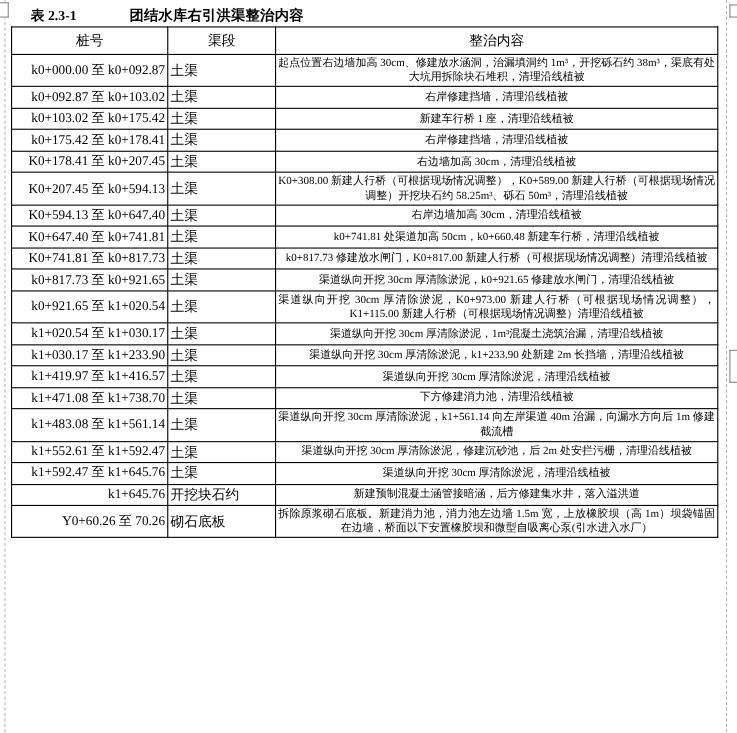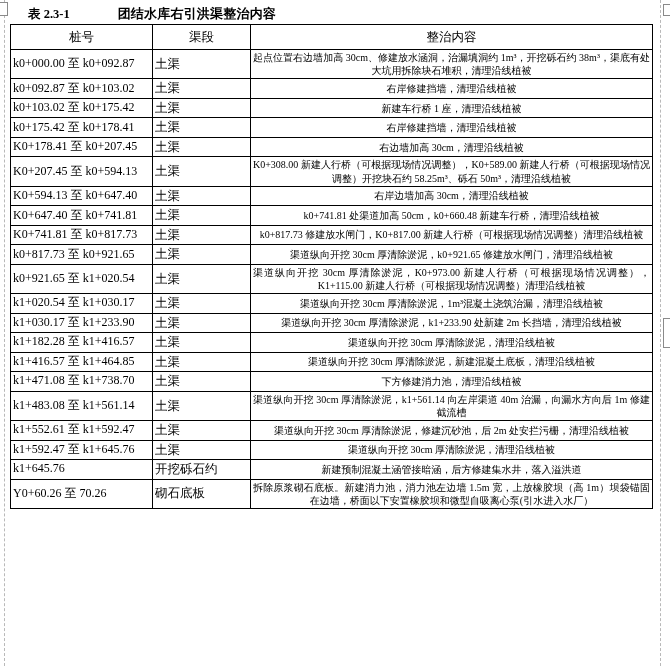--- a/index.html
+++ b/index.html
@@ -106,21 +106,21 @@
   col.c-stake { width: 142px; }
   col.c-seg   { width: 98px;  }
   col.c-work  { width: 402px; }
 
   thead td {
     text-align: center;
     font-size: 12.5px;
     height: 22px;
   }
   .cell-stake {
-    text-align: left;
+    text-align: right;
     font-size: 12px;
     white-space: nowrap;
   }
   .cell-seg {
     font-size: 12.5px;
     white-space: nowrap;
   }
   .cell-work {
     text-align: center;
     font-size: 10px;
@@ -221,30 +221,25 @@
           <td class="cell-stake">k1+020.54 至 k1+030.17</td>
           <td class="cell-seg">土渠</td>
           <td class="cell-work just">渠道纵向开挖 30cm 厚清除淤泥，1m³混凝土浇筑治漏，清理沿线植被</td>
         </tr>
         <tr>
           <td class="cell-stake">k1+030.17 至 k1+233.90</td>
           <td class="cell-seg">土渠</td>
           <td class="cell-work just">渠道纵向开挖 30cm 厚清除淤泥，k1+233.90 处新建 2m 长挡墙，清理沿线植被</td>
         </tr>
         <tr>
-          <td class="cell-stake">k1+182.28 至 k1+416.57</td>
+          <td class="cell-stake">k1+419.97 至 k1+416.57</td>
           <td class="cell-seg">土渠</td>
           <td class="cell-work">渠道纵向开挖 30cm 厚清除淤泥，清理沿线植被</td>
         </tr>
         <tr>
-          <td class="cell-stake">k1+416.57 至 k1+464.85</td>
-          <td class="cell-seg">土渠</td>
-          <td class="cell-work">渠道纵向开挖 30cm 厚清除淤泥，新建混凝土底板，清理沿线植被</td>
-        </tr>
-        <tr>
           <td class="cell-stake">k1+471.08 至 k1+738.70</td>
           <td class="cell-seg">土渠</td>
           <td class="cell-work">下方修建消力池，清理沿线植被</td>
         </tr>
         <tr>
           <td class="cell-stake">k1+483.08 至 k1+561.14</td>
           <td class="cell-seg">土渠</td>
           <td class="cell-work just">渠道纵向开挖 30cm 厚清除淤泥，k1+561.14 向左岸渠道 40m 治漏，向漏水方向后 1m 修建截流槽</td>
         </tr>
         <tr>
@@ -252,21 +247,21 @@
           <td class="cell-seg">土渠</td>
           <td class="cell-work just">渠道纵向开挖 30cm 厚清除淤泥，修建沉砂池，后 2m 处安拦污栅，清理沿线植被</td>
         </tr>
         <tr>
           <td class="cell-stake">k1+592.47 至 k1+645.76</td>
           <td class="cell-seg">土渠</td>
           <td class="cell-work">渠道纵向开挖 30cm 厚清除淤泥，清理沿线植被</td>
         </tr>
         <tr>
           <td class="cell-stake">k1+645.76</td>
-          <td class="cell-seg">开挖砾石约</td>
+          <td class="cell-seg">开挖块石约</td>
           <td class="cell-work">新建预制混凝土涵管接暗涵，后方修建集水井，落入溢洪道</td>
         </tr>
         <tr>
           <td class="cell-stake">Y0+60.26 至 70.26</td>
           <td class="cell-seg">砌石底板</td>
           <td class="cell-work just">拆除原浆砌石底板。新建消力池，消力池左边墙 1.5m 宽，上放橡胶坝（高 1m）坝袋锚固在边墙，桥面以下安置橡胶坝和微型自吸离心泵(引水进入水厂）</td>
         </tr>
       </tbody>
   </table>
 

